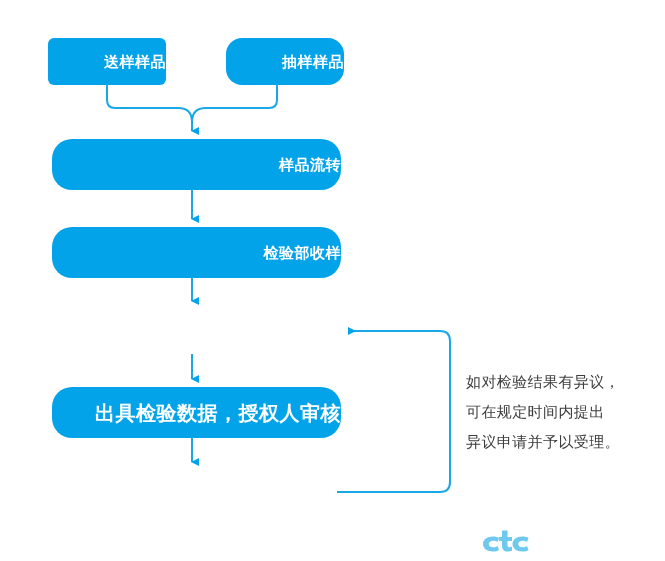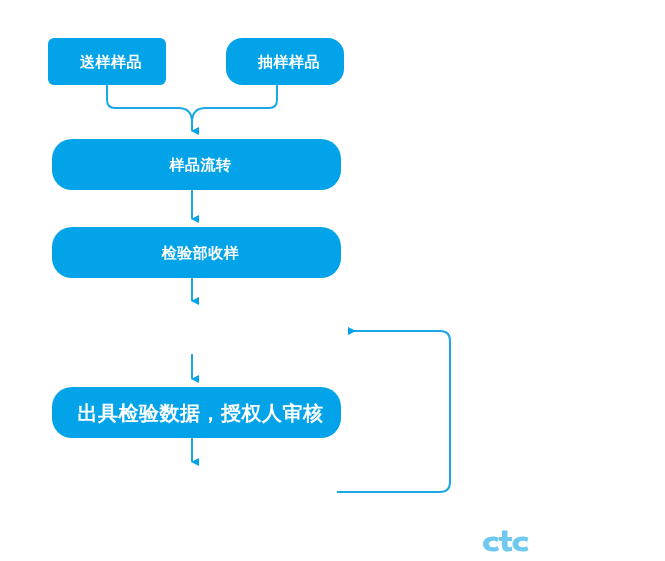--- a/index.html
+++ b/index.html
@@ -27,21 +27,21 @@
     width: 665px;
     height: 561px;
     pointer-events: none;
   }
   .node {
     position: absolute;
     background: #03a3ea;
     border-radius: 6px;
     display: flex;
     align-items: center;
-    justify-content: center;
+    justify-content: flex-end;
     box-sizing: border-box;
     padding-left: 8px;
   }
   .node-label {
     color: #ffffff;
     font-size: 15px;
     font-weight: bold;
     letter-spacing: 0.5px;
     white-space: nowrap;
     line-height: 1;
@@ -136,20 +136,25 @@
   <div class="node node-main" id="node-inspection-receive">
     <span class="node-label">检验部收样</span>
   </div>
 
 
   <div class="node node-main" id="node-issue-data">
     <span class="node-label">出具检验数据，授权人审核</span>
   </div>
 
 
+  <div id="annotation">
+    <span class="ann-line">如对检验结果有异议，</span>
+    <span class="ann-line">可在规定时间内提出</span>
+    <span class="ann-line">异议申请并予以受理。</span>
+  </div>
 
   <div id="brand-logo">
     <svg viewBox="0 0 96 46" width="48" height="24" xmlns="http://www.w3.org/2000/svg">
       <g fill="#6fc9ef">
         <path d="M24,14 C12,14 4,20 4,29 C4,38 12,44 24,44 C29,44 33,43 36,41 L33,33 C31,34.5 28,35.5 25,35.5 C19,35.5 15.5,33 15.5,29 C15.5,25 19,22.5 25,22.5 C28,22.5 31,23.5 33,25 L36,17 C33,15 29,14 24,14 Z"></path>
         <path d="M42,2 L53,2 L53,15 L62,15 L62,23 L53,23 L53,32 C53,34.5 54.5,35.5 57,35.5 C59,35.5 60.5,35 62,34 L62,42.5 C59.5,43.5 56.5,44 53.5,44 C46,44 42,40 42,32.5 L42,23 L36,23 L36,15 L42,15 Z"></path>
         <path d="M83,14 C71,14 63,20 63,29 C63,38 71,44 83,44 C88,44 92,43 95,41 L92,33 C90,34.5 87,35.5 84,35.5 C78,35.5 74.5,33 74.5,29 C74.5,25 78,22.5 84,22.5 C87,22.5 90,23.5 92,25 L95,17 C92,15 88,14 83,14 Z"></path>
       </g>
     </svg>
   </div>

